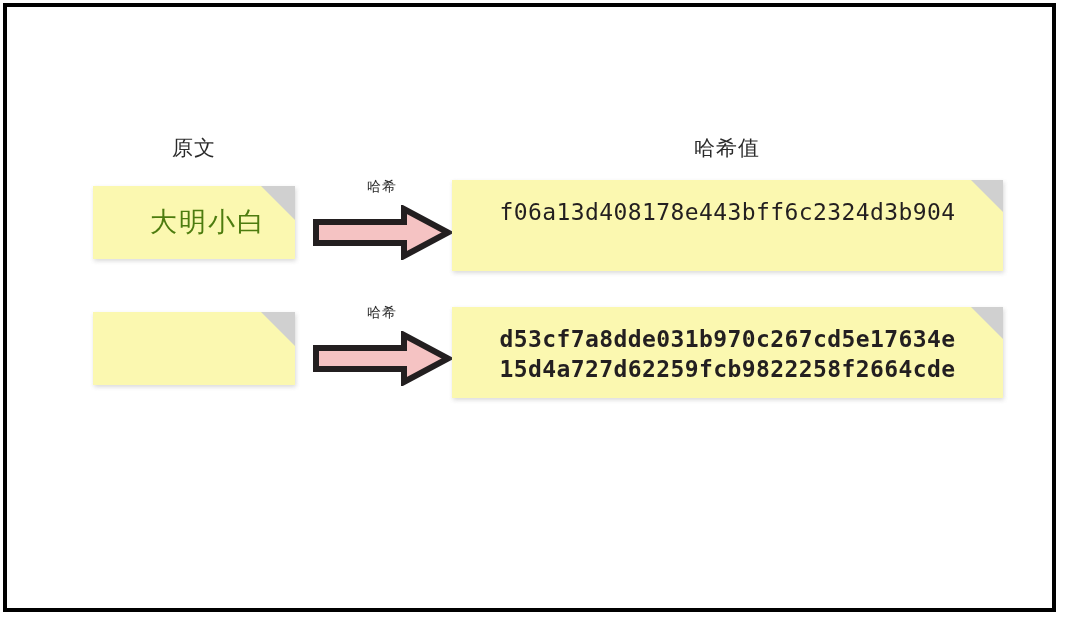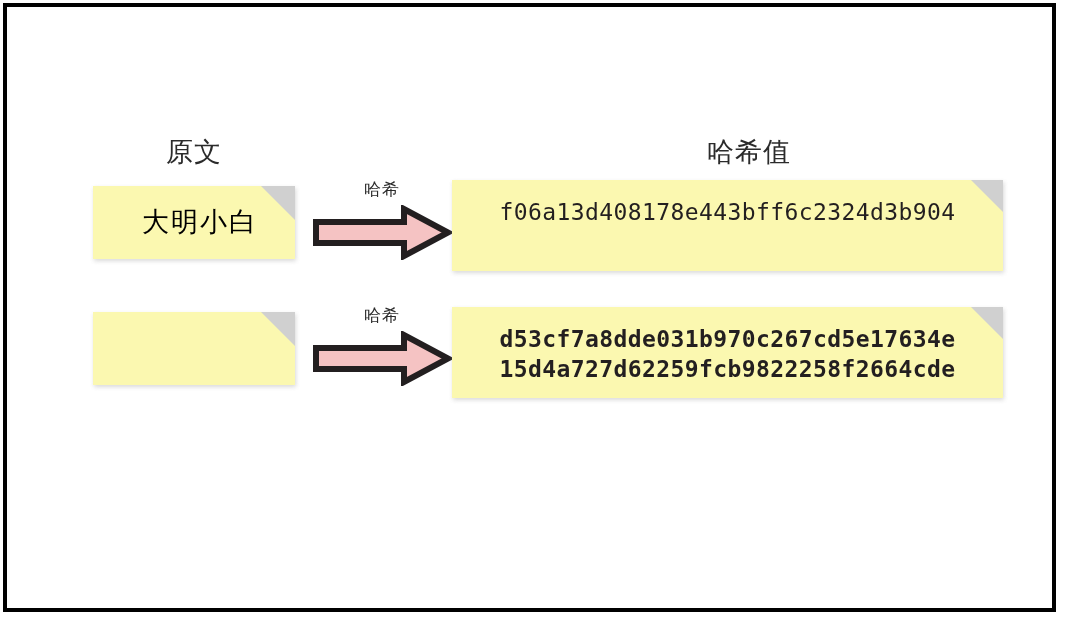--- a/index.html
+++ b/index.html
@@ -26,52 +26,52 @@
     top: 3px;
     width: 1053px;
     height: 609px;
     border: 4px solid #000000;
     box-sizing: border-box;
   }
 
   
   .col-heading {
     position: absolute;
-    font-size: 27px;
+    font-size: 21px;
     color: #2b2b2b;
     letter-spacing: 1px;
     white-space: nowrap;
     transform: translateX(-50%);
     font-family: Liberation Mono, monospace;
   }
   #heading-source { left: 194px; top: 134px; }
-  #heading-hash   { left: 749px; top: 134px; }
+  #heading-hash   { left: 727px; top: 134px; }
 
   
   .note {
     position: absolute;
     background: #fbf8b0;
     box-sizing: border-box;
     filter: drop-shadow(1px 2px 2px rgba(170,170,170,0.45));
   }
   .note .fold {
     position: absolute;
     top: 0;
     right: 0;
     width: 0;
     height: 0;
     border-style: solid;
     border-color: #d0d0d0 #d0d0d0 transparent transparent;
   }
   .note .note-text {
     position: absolute;
-    left: 6px;
+    left: 14px;
     width: 100%;
     text-align: center;
-    color: #000000;
+    color: #4d7c0f;
   }
 
   
   .note-source {
     width: 202px;
     height: 73px;
   }
   .note-source .fold {
     border-width: 0 34px 34px 0;
     border-color: transparent #d0d0d0 transparent transparent;
@@ -122,21 +122,21 @@
   }
   #arrow-group-1 { left: 312px; top: 178px; }
   #arrow-group-2 { left: 312px; top: 304px; }
 
   .arrow-label {
     position: absolute;
     top: 0;
     left: 0;
     width: 100%;
     text-align: center;
-    font-size: 17px;
+    font-size: 14px;
     color: #2b2b2b;
     letter-spacing: 1px;
     white-space: nowrap;
     font-family: "Liberation Sans", "DejaVu Sans", sans-serif;
   }
   .arrow-svg {
     position: absolute;
     left: 0;
     top: 27px;
   }

